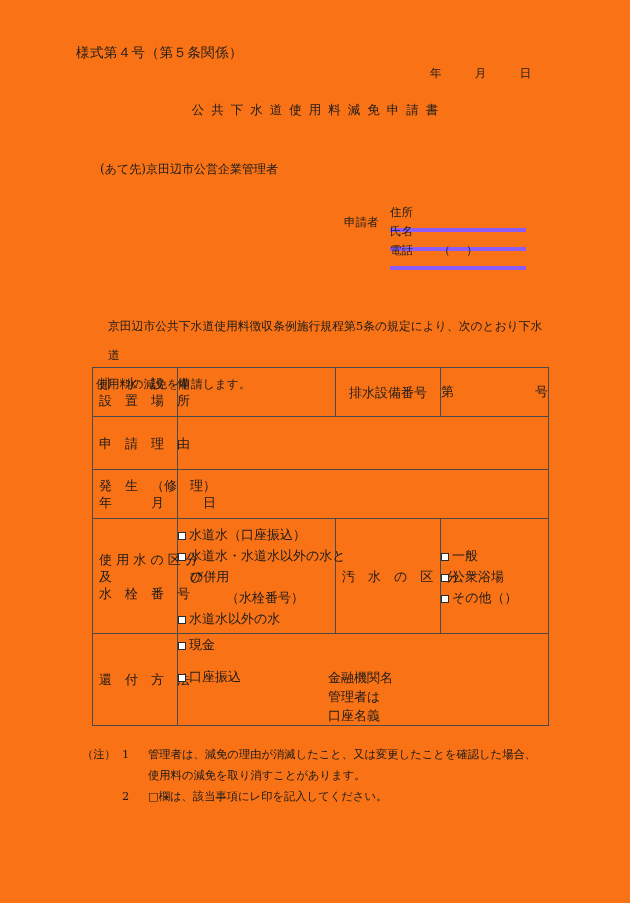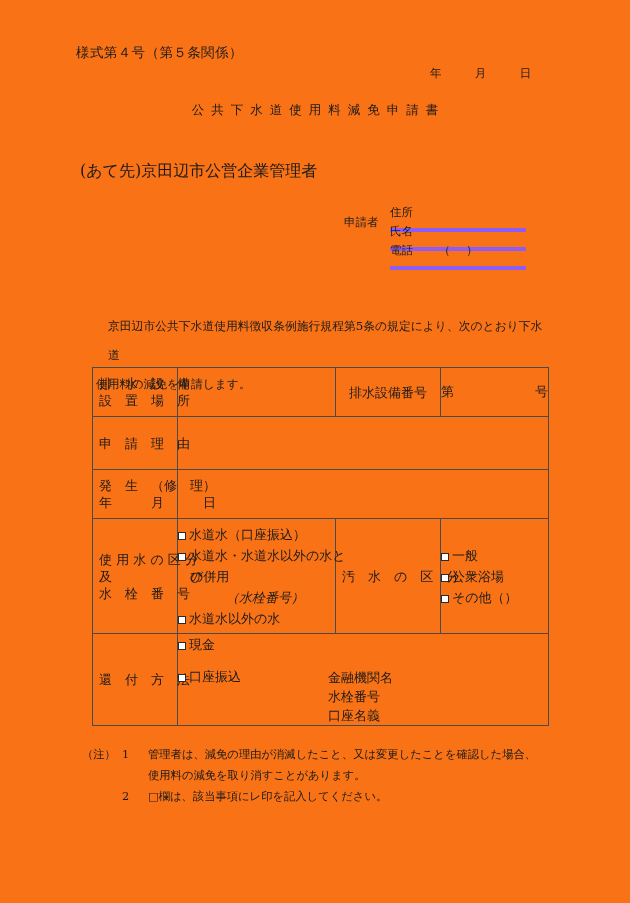--- a/index.html
+++ b/index.html
@@ -49,23 +49,23 @@
     top: 102px;
     text-align: center;
     font-size: 12.5px;
     letter-spacing: 7px;
     padding-left: 7px;
     white-space: nowrap;
   }
 
   .addressee {
     position: absolute;
-    left: 80px;
+    left: 100px;
     top: 161px;
-    font-size: 16px;
+    font-size: 12px;
     white-space: nowrap;
   }
 
   
   .applicant {
     position: absolute;
     left: 344px;
     top: 213px;
     font-size: 11.5px;
   }
@@ -141,21 +141,21 @@
     width: 8px;
     height: 8px;
     border: 1px solid #2a2a2a;
     margin-right: 3px;
     vertical-align: -1px;
     box-sizing: border-box;
     background: #fff;
   }
   .opt-line { line-height: 21px; white-space: nowrap; }
   .opt-sub { line-height: 21px; padding-left: 12px; white-space: nowrap; }
-  .opt-sub2 { line-height: 21px; padding-left: 48px; white-space: nowrap; font-style: italic; }
+  .opt-sub2 { line-height: 21px; padding-left: 48px; white-space: nowrap; }
   .paren-gap { letter-spacing: 14px; }
 
   .refund-cell { padding: 6px 8px 8px 8px; }
   .refund-flex { display: flex; }
   .refund-left { width: 150px; }
   .bank-list div { line-height: 19px; white-space: nowrap; }
 
   
   .notes {
     position: absolute;
@@ -300,21 +300,21 @@
         <td colspan="3" class="refund-cell">
           <div class="opt-line">
             <span class="chk"></span><span>現金</span>
           </div>
           <div class="refund-flex" style="margin-top:13px">
             <div class="refund-left">
               <span class="chk"></span><span>口座振込</span>
             </div>
             <div class="bank-list">
               <div>金融機関名</div>
-              <div>水栓番号</div>
+              <div>管理者は</div>
               <div>口座名義</div>
             </div>
           </div>
         </td>
       </tr>
     </tbody>
   </table>
 
   <div class="notes">
     <div class="note-row">

